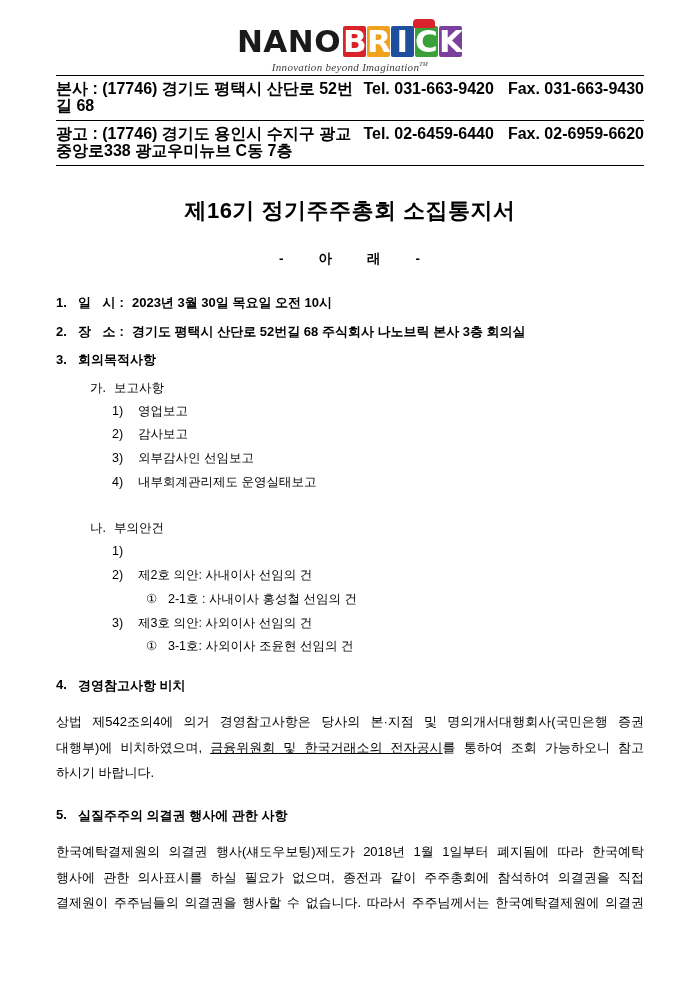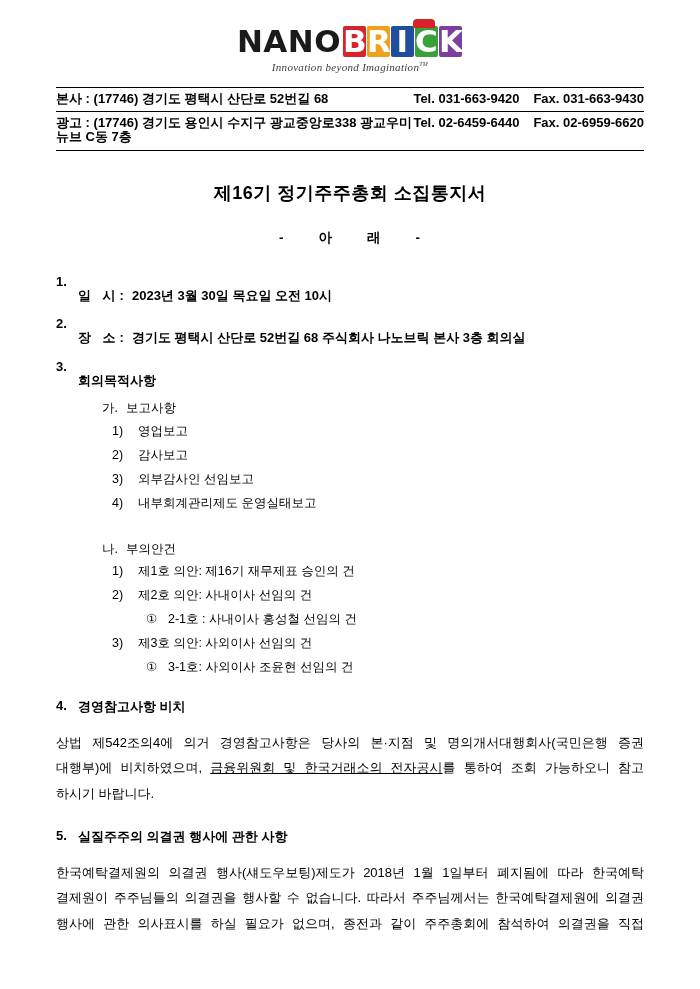--- a/index.html
+++ b/index.html
@@ -77,22 +77,21 @@
     top: -7px;
     left: 176px;
     width: 22px;
     height: 9px;
     background: #d8232a;
     border-radius: 4px 4px 1px 1px;
   }
 
   
   .addr-wrap {
-    margin-top: 12px;
-    font-size: 13px;
+    font-size: 16px;
     font-weight: bold;
     line-height: 1.1;
   }
   .addr-line {
     display: flex;
     align-items: baseline;
     padding: 4px 0 5px 0;
   }
   .addr-line.first {
     border-top: 1.4px solid #000;
@@ -101,21 +100,21 @@
   .addr-line.second {
     border-bottom: 1.4px solid #000;
   }
   .addr-left { flex: 1 1 auto; }
   .addr-right { flex: 0 0 auto; white-space: nowrap; }
   .addr-right .gap { display: inline-block; width: 14px; }
 
   
   .doc-title {
     text-align: center;
-    font-size: 18px;
+    font-size: 22px;
     font-weight: bold;
     margin-top: 30px;
     letter-spacing: 0.5px;
   }
 
   
   .para {
     font-size: 13px;
     line-height: 1.95;
     margin-top: 18px;
@@ -148,36 +147,34 @@
     font-weight: bold;
     line-height: 1.35;
     margin-bottom: 11px;
   }
   .item .num {
     width: 22px;
     flex: 0 0 22px;
   }
   .item .txt {
     flex: 1 1 auto;
-    margin-top: 14px;
   }
   .item .lbl {
     letter-spacing: 4px;
     margin-right: 4px;
   }
 
   .sub {
     margin-left: 34px;
     font-size: 12.5px;
     line-height: 1.35;
   }
   .sub-head {
     margin-top: 8px;
     margin-bottom: 6px;
-    margin-left: 12px;
   }
   .sub-head .kl { margin-right: 8px; }
   .sub-item {
     display: flex;
     margin-left: 22px;
     margin-bottom: 7px;
   }
   .sub-item .n {
     width: 26px;
     flex: 0 0 26px;
@@ -293,21 +290,20 @@
     </div>
 
     <div class="gap-block"></div>
 
     <div class="sub-head">
       <span class="kl">나.</span><span>부의안건</span>
     </div>
 
     <div class="sub-item">
       <span class="n">1)</span>
-      <span>제1호 의안: 제16기 재무제표 승인의 건</span>
     </div>
 
     <div class="sub-item">
       <span class="n">2)</span>
       <span>제2호 의안: 사내이사 선임의 건</span>
     </div>
     <div class="sub-sub">
       <span class="n">①</span>
       <span>2-1호 : 사내이사 홍성철 선임의 건</span>
     </div>
@@ -331,17 +327,17 @@
     <span class="just"><span>대행부)에 비치하였으며, </span><span class="u">금융위원회 및 한국거래소의 전자공시</span><span>를 통하여 조회 가능하오니 참고</span></span>
     <span class="plain">하시기 바랍니다.</span>
   </div>
 
   <div class="section-head">
     <span class="num">5.</span>
     <span>실질주주의 의결권 행사에 관한 사항</span>
   </div>
   <div class="section-body">
     <span class="just">한국예탁결제원의 의결권 행사(섀도우보팅)제도가 2018년 1월 1일부터 폐지됨에 따라 한국예탁</span>
+    <span class="just">행사에 관한 의사표시를 하실 필요가 없으며, 종전과 같이 주주총회에 참석하여 의결권을 직접</span>
     <span class="just">결제원이 주주님들의 의결권을 행사할 수 없습니다. 따라서 주주님께서는 한국예탁결제원에 의결권</span>
-    <span class="just">행사에 관한 의사표시를 하실 필요가 없으며, 종전과 같이 주주총회에 참석하여 의결권을 직접</span>
   </div>
 
 </div>
 
 </body></html>

